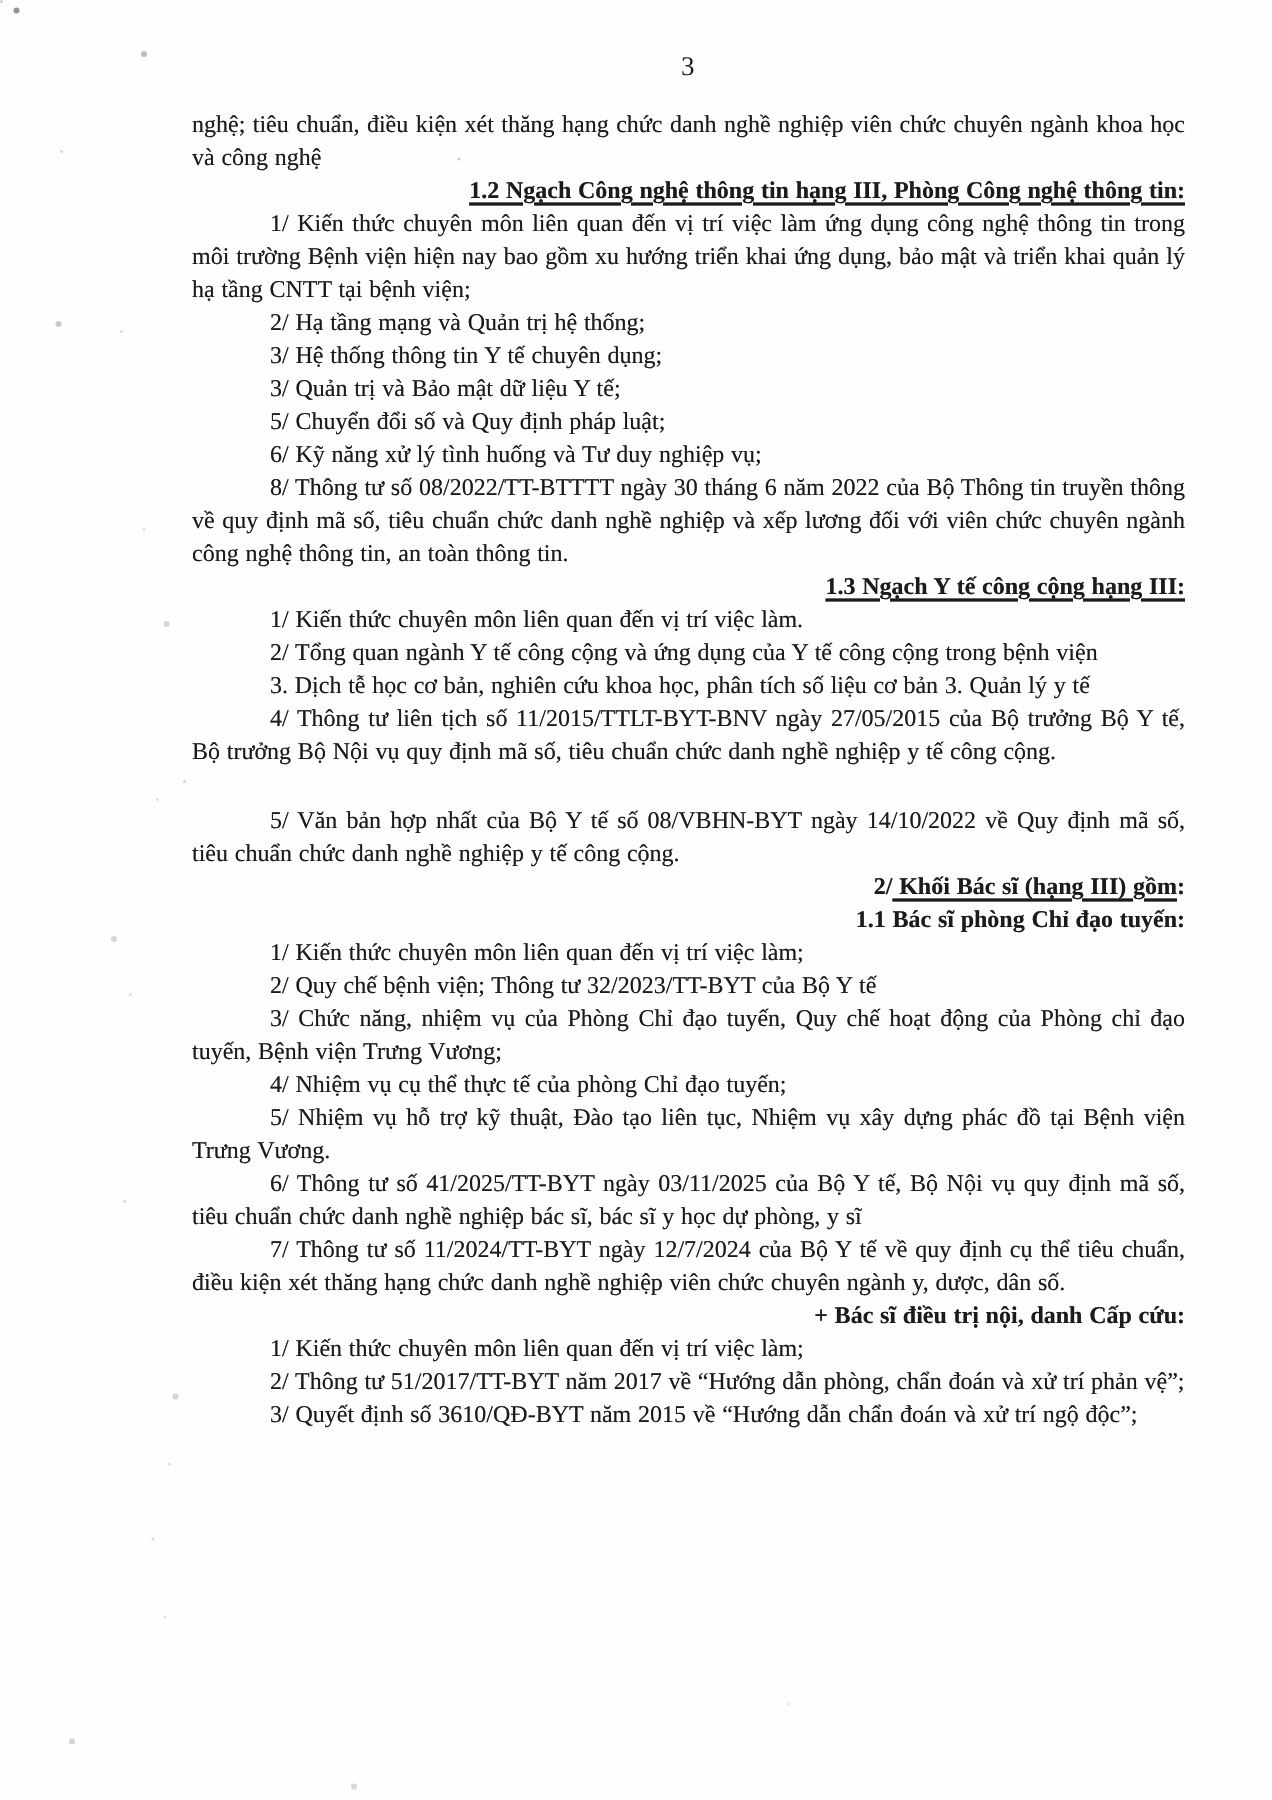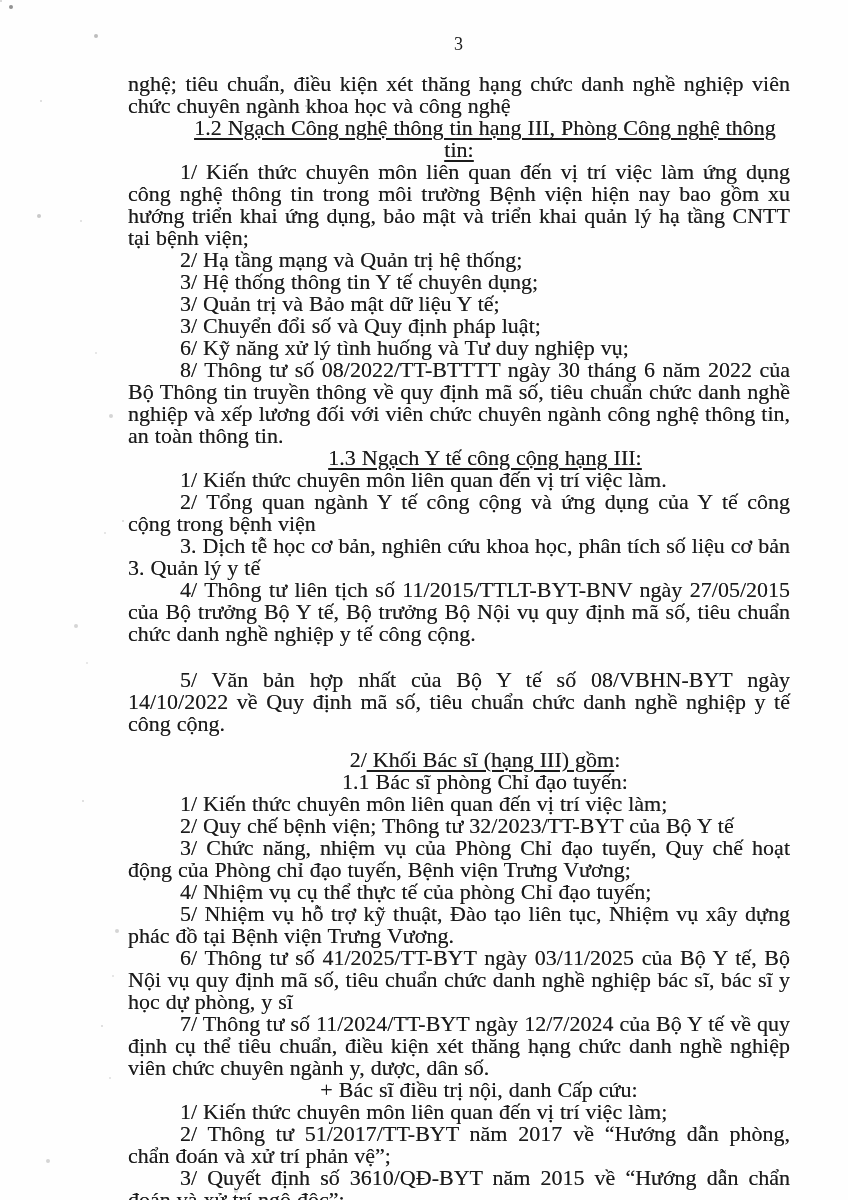--- a/index.html
+++ b/index.html
@@ -19,37 +19,37 @@
     width:662px;
   }
   .page-number{
     font-size:18px;
     text-align:center;
     margin:0 0 18px 0;
     letter-spacing:1px;
   }
   .para{
     margin:0;
-    font-size:22px;
+    font-size:16px;
     line-height:22px;
     text-align:justify;
     text-indent:52px;
     word-spacing:0.5px;
     text-shadow:0 0 0.3px rgba(25,25,25,0.6);
   }
   .noindent{text-indent:0;}
-  .head{font-weight:normal;text-align:center;}
+  .head{font-weight:bold;text-align:right;}
   .plus{text-indent:40px;}
   .u{
     text-decoration:underline;
     text-decoration-thickness:1.8px;
     text-underline-offset:3px;
   }
   .gap-small{margin-top:24px;}
-  .gap-medium{margin-top:14px;}
+  .gap-medium{margin-top:0;}
   
   .speckles{
     position:absolute;left:0;top:0;width:2px;height:2px;border-radius:50%;
     background:rgba(60,60,60,0.25);
     box-shadow:
       95px 35px 0 1px rgba(70,70,70,0.35),
       10px 6px 0 1px rgba(40,40,40,0.5),
       305px 105px 0 0 rgba(90,90,90,0.3),
       40px 100px 0 0 rgba(100,100,100,0.25),
       38px 215px 0 1px rgba(80,80,80,0.3),
@@ -77,21 +77,21 @@
   <div class="speckles"></div>
   <div class="text-block">
     <p class="page-number">3</p>
 
   <p class="para noindent">nghệ; tiêu chuẩn, điều kiện xét thăng hạng chức danh nghề nghiệp viên chức chuyên ngành khoa học và công nghệ</p>
       <p class="para head"><span class="u">1.2 Ngạch Công nghệ thông tin hạng III, Phòng Công nghệ thông tin:</span></p>
       <p class="para">1/ Kiến thức chuyên môn liên quan đến vị trí việc làm ứng dụng công nghệ thông tin trong môi trường Bệnh viện hiện nay bao gồm xu hướng triển khai ứng dụng, bảo mật và triển khai quản lý hạ tầng CNTT tại bệnh viện;</p>
       <p class="para">2/ Hạ tầng mạng và Quản trị hệ thống;</p>
       <p class="para">3/ Hệ thống thông tin Y tế chuyên dụng;</p>
       <p class="para">3/ Quản trị và Bảo mật dữ liệu Y tế;</p>
-      <p class="para">3/ Chuyển đổi số và Quy định pháp luật;</p>
+      <p class="para">5/ Chuyển đổi số và Quy định pháp luật;</p>
       <p class="para">6/ Kỹ năng xử lý tình huống và Tư duy nghiệp vụ;</p>
       <p class="para">8/ Thông tư số 08/2022/TT-BTTTT ngày 30 tháng 6 năm 2022 của Bộ Thông tin truyền thông về quy định mã số, tiêu chuẩn chức danh nghề nghiệp và xếp lương đối với viên chức chuyên ngành công nghệ thông tin, an toàn thông tin.</p>
       <p class="para head"><span class="u">1.3 Ngạch Y tế công cộng hạng III:</span></p>
       <p class="para">1/ Kiến thức chuyên môn liên quan đến vị trí việc làm.</p>
       <p class="para">2/ Tổng quan ngành Y tế công cộng và ứng dụng của Y tế công cộng trong bệnh viện</p>
       <p class="para">3. Dịch tễ học cơ bản, nghiên cứu khoa học, phân tích số liệu cơ bản 3. Quản lý y tế</p>
       <p class="para">4/ Thông tư liên tịch số 11/2015/TTLT-BYT-BNV ngày 27/05/2015 của Bộ trưởng Bộ Y tế, Bộ trưởng Bộ Nội vụ quy định mã số, tiêu chuẩn chức danh nghề nghiệp y tế công cộng.</p>
       <p class="para gap-small">5/ Văn bản hợp nhất của Bộ Y tế số 08/VBHN-BYT ngày 14/10/2022 về Quy định mã số, tiêu chuẩn chức danh nghề nghiệp y tế công cộng.</p>
       <p class="para head gap-medium"><span>2/</span><span class="u"> Khối Bác sĩ (hạng III) gồm</span><span>:</span></p>
       <p class="para head"><span>1.1 Bác sĩ phòng Chỉ đạo tuyến:</span></p>

